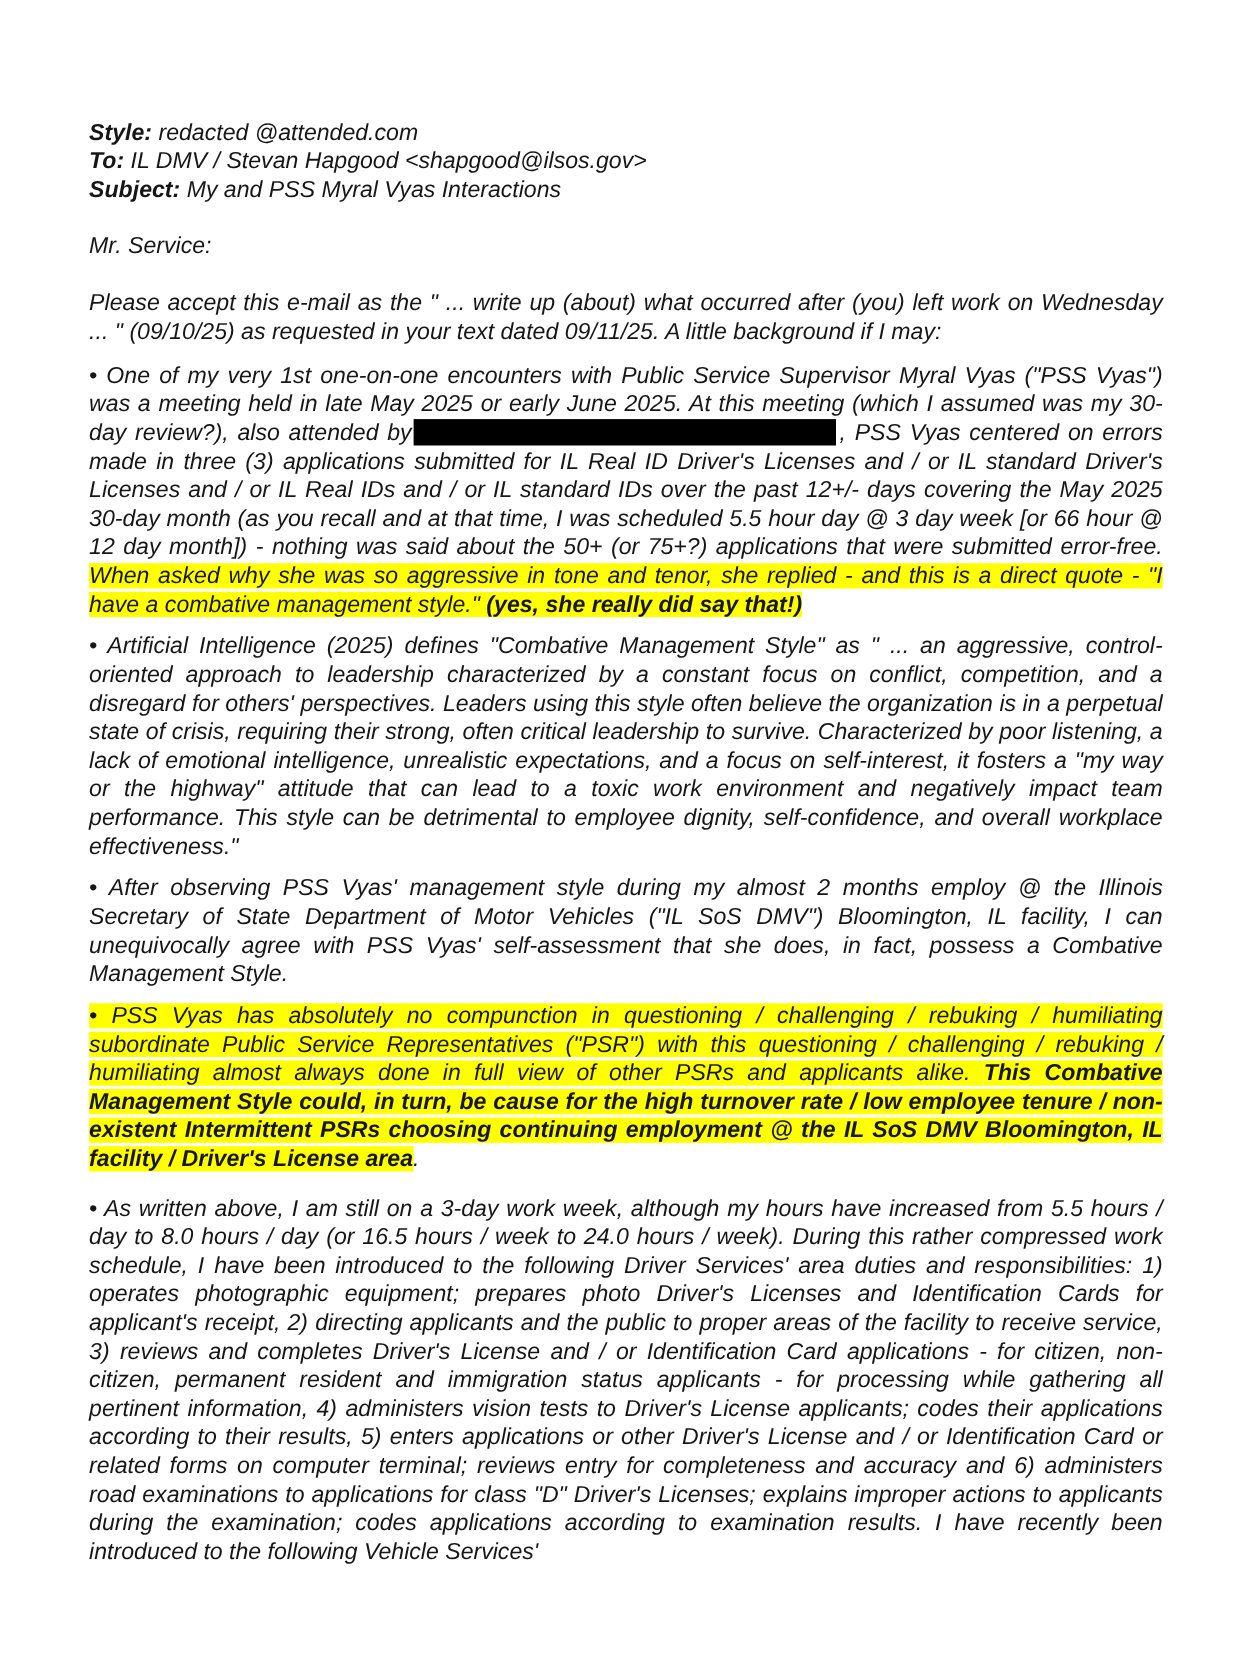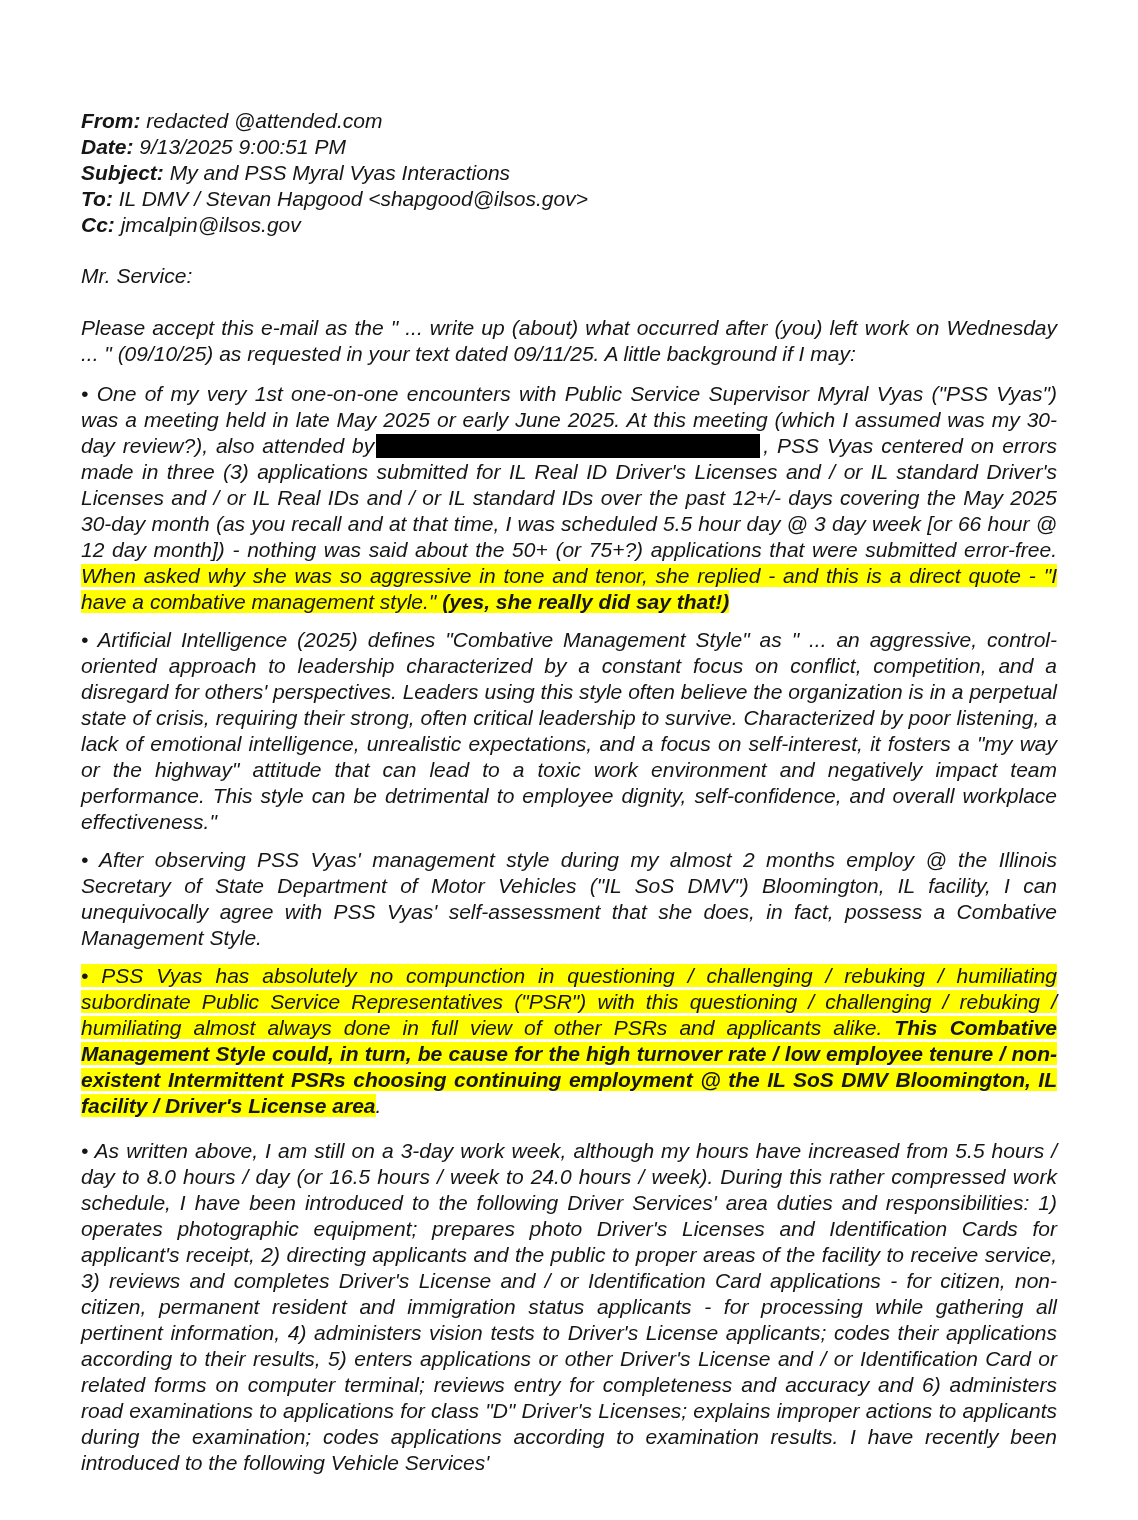--- a/index.html
+++ b/index.html
@@ -58,25 +58,23 @@
     vertical-align: -5px;
     margin: 0 3px 0 2px;
   }
 </style>
 </head>
 <body>
 
 <div class="page">
 
   <div class="email-header">
-    <p class="hdr-row"><span class="hdr-label">From:</span> <span>redacted @attended.com</span></p>
-    <p class="hdr-row"><span class="hdr-label">Date:</span> <span>9/13/2025 9:00:51 PM</span></p>
+    <p class="hdr-row"><span class="hdr-label">Style:</span> <span>redacted @attended.com</span></p>
+    <p class="hdr-row"><span class="hdr-label">To:</span> <span>IL DMV / Stevan Hapgood &lt;shapgood@ilsos.gov&gt;</span></p>
     <p class="hdr-row"><span class="hdr-label">Subject:</span> <span>My and PSS Myral Vyas Interactions</span></p>
-    <p class="hdr-row"><span class="hdr-label">To:</span> <span>IL DMV / Stevan Hapgood &lt;shapgood@ilsos.gov&gt;</span></p>
-    <p class="hdr-row"><span class="hdr-label">Cc:</span> <span>jmcalpin@ilsos.gov</span></p>
   </div>
 
   <p class="salutation">Mr. Service:</p>
 
   <div class="body-paragraphs">
       <p class="mb-large"><span class="">Please accept this e-mail as the " ... write up (about) what occurred after (you) left work on Wednesday ... " (09/10/25) as requested in your text dated 09/11/25. A little background if I may:</span></p>
       <p><span class="">• One of my very 1st one-on-one encounters with Public Service Supervisor Myral Vyas ("PSS Vyas") was a meeting held in late May 2025 or early June 2025. At this meeting (which I assumed was my 30-day review?), also attended by</span><span class="redact-bar" style="background: rgb(0, 0, 0);"></span><span class="">, PSS Vyas centered on errors made in three (3) applications submitted for IL Real ID Driver's Licenses and / or IL standard Driver's Licenses and / or IL Real IDs and / or IL standard IDs over the past 12+/- days covering the May 2025 30-day month (as you recall and at that time, I was scheduled 5.5 hour day @ 3 day week [or 66 hour @ 12 day month]) - nothing was said about the 50+ (or 75+?) applications that were submitted error-free. </span><span class="seg-hl">When asked why she was so aggressive in tone and tenor, she replied - and this is a direct quote - "I have a combative management style." </span><span class="seg-hl seg-bold">(yes, she really did say that!)</span></p>
       <p><span class="">• Artificial Intelligence (2025) defines "Combative Management Style" as " ... an aggressive, control-oriented approach to leadership characterized by a constant focus on conflict, competition, and a disregard for others' perspectives. Leaders using this style often believe the organization is in a perpetual state of crisis, requiring their strong, often critical leadership to survive. Characterized by poor listening, a lack of emotional intelligence, unrealistic expectations, and a focus on self-interest, it fosters a "my way or the highway" attitude that can lead to a toxic work environment and negatively impact team performance. This style can be detrimental to employee dignity, self-confidence, and overall workplace effectiveness."</span></p>
       <p><span class="">• After observing PSS Vyas' management style during my almost 2 months employ @ the Illinois Secretary of State Department of Motor Vehicles ("IL SoS DMV") Bloomington, IL facility, I can unequivocally agree with PSS Vyas' self-assessment that she does, in fact, possess a Combative Management Style.</span></p>
       <p class="mb-tight"><span class="seg-hl">• PSS Vyas has absolutely no compunction in questioning / challenging / rebuking / humiliating subordinate Public Service Representatives ("PSR") with this questioning / challenging / rebuking / humiliating almost always done in full view of other PSRs and applicants alike. </span><span class="seg-hl seg-bold">This Combative Management Style could, in turn, be cause for the high turnover rate / low employee tenure / non-existent Intermittent PSRs choosing continuing employment @ the IL SoS DMV Bloomington, IL facility / Driver's License area</span><span class="">.</span></p>

